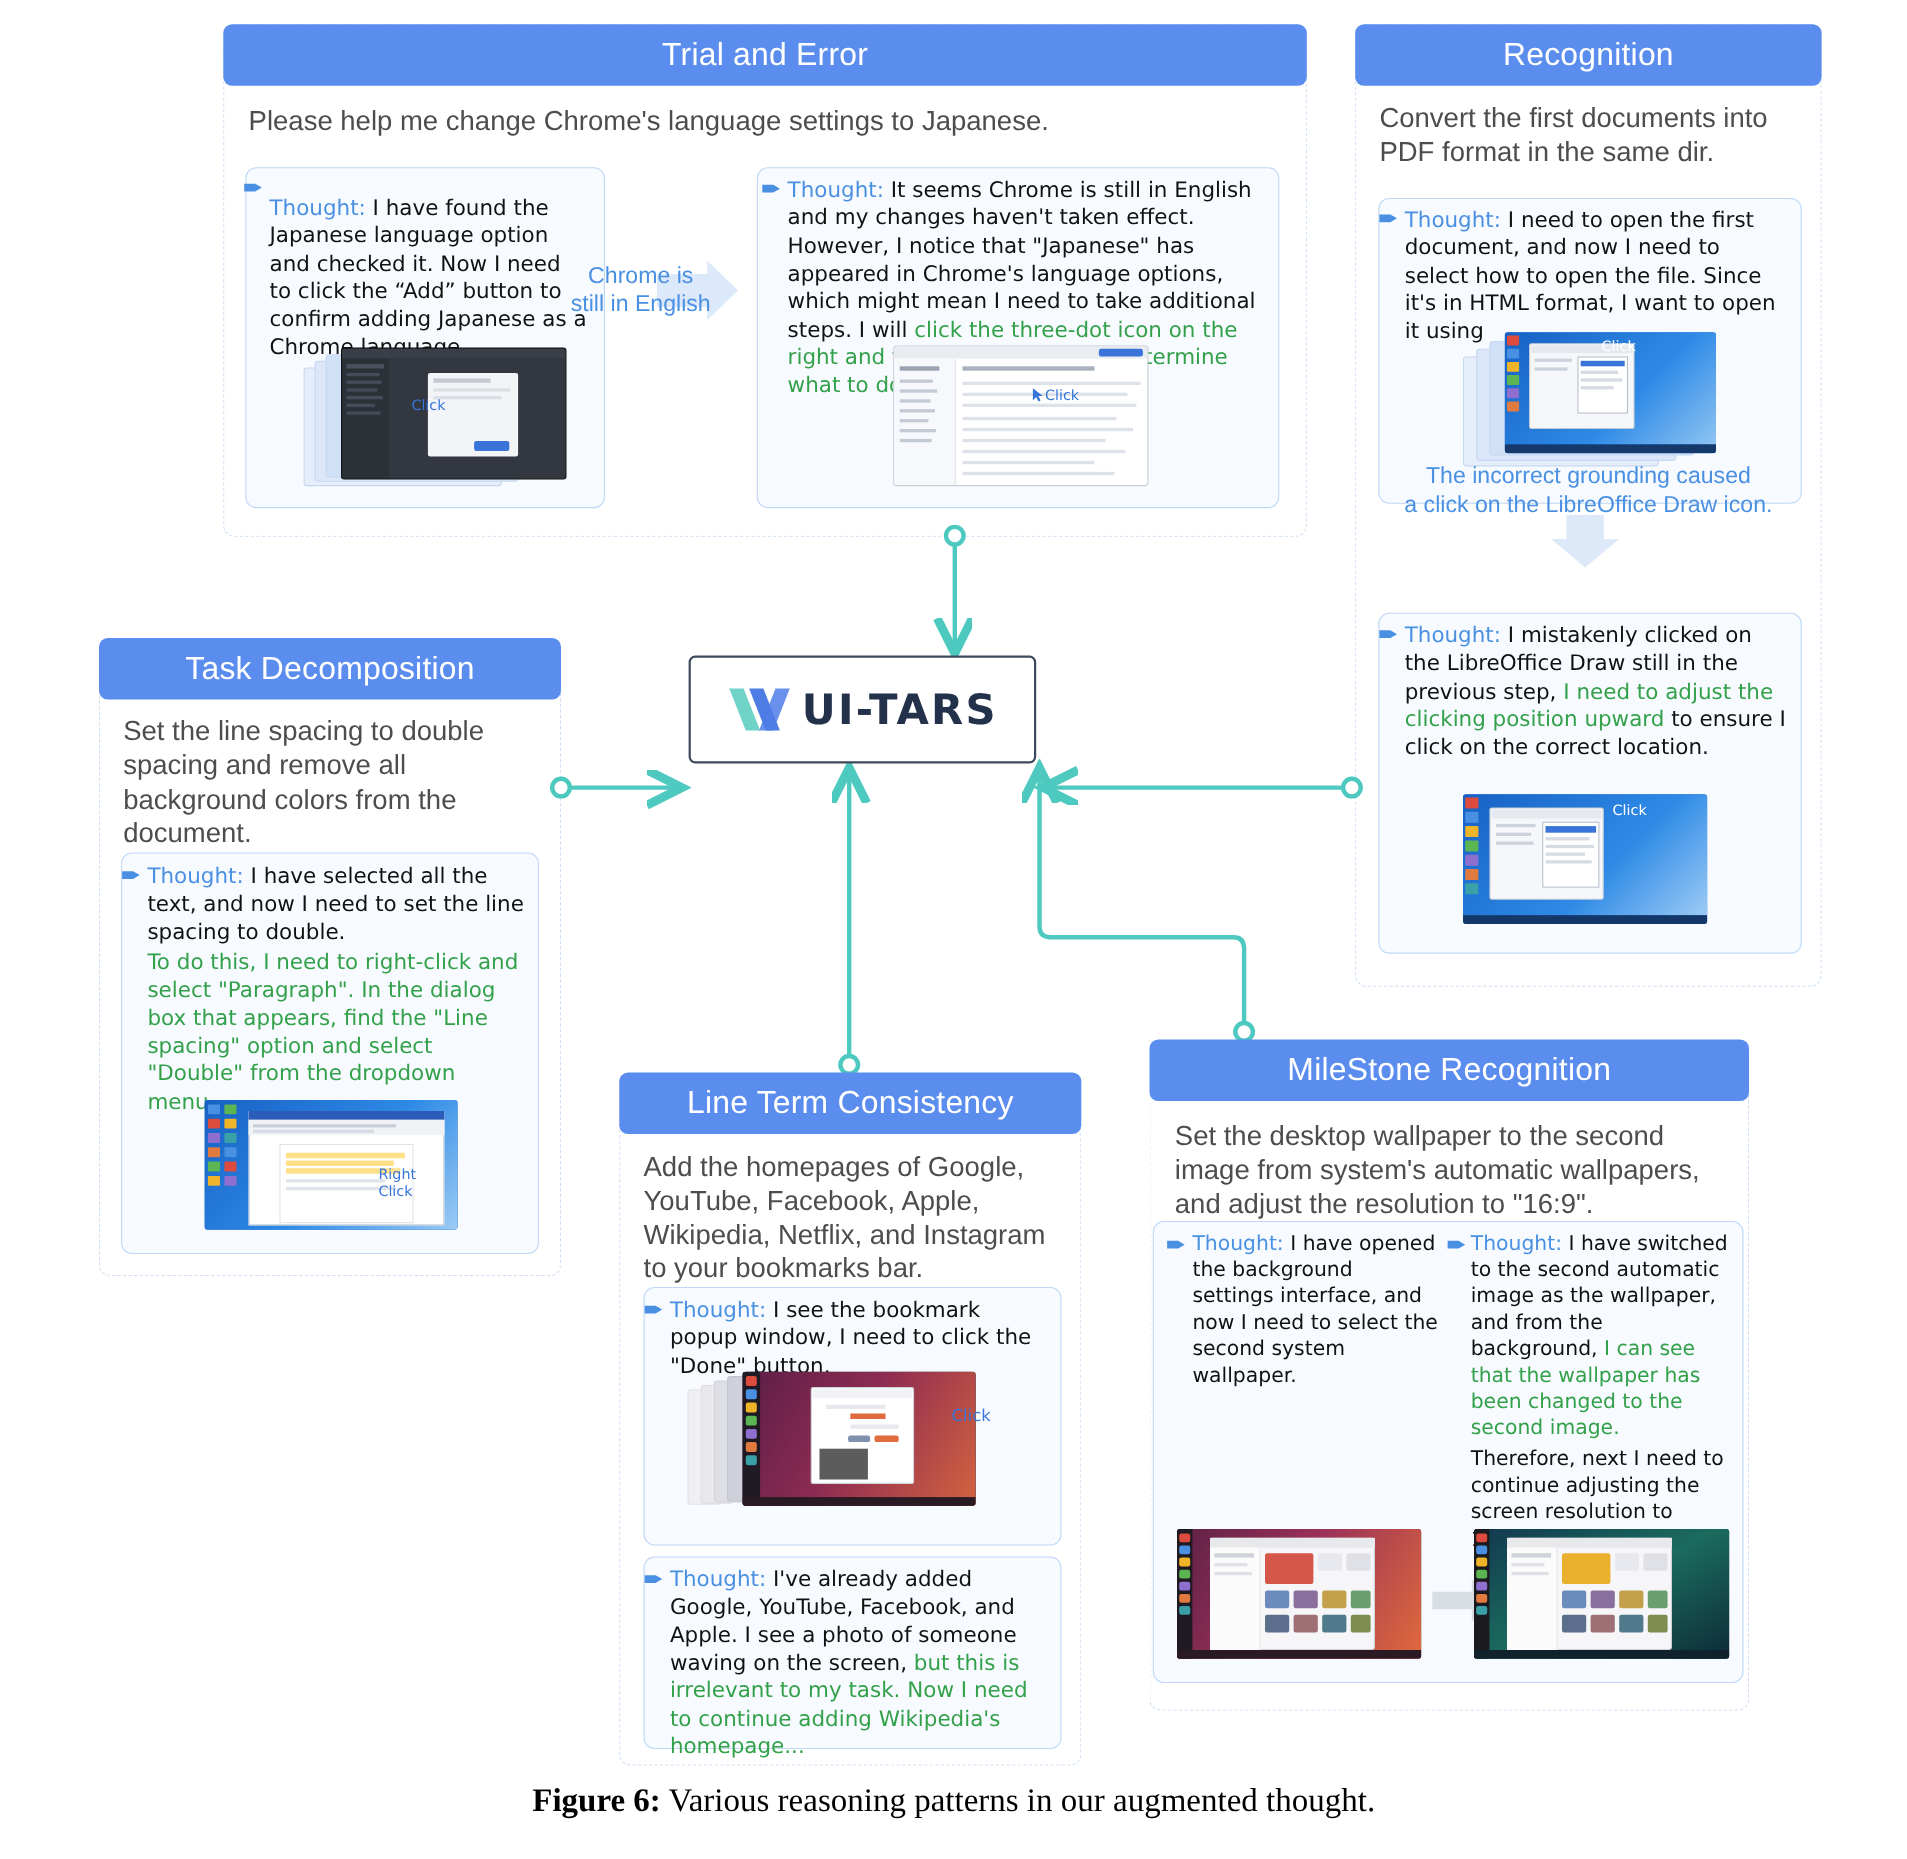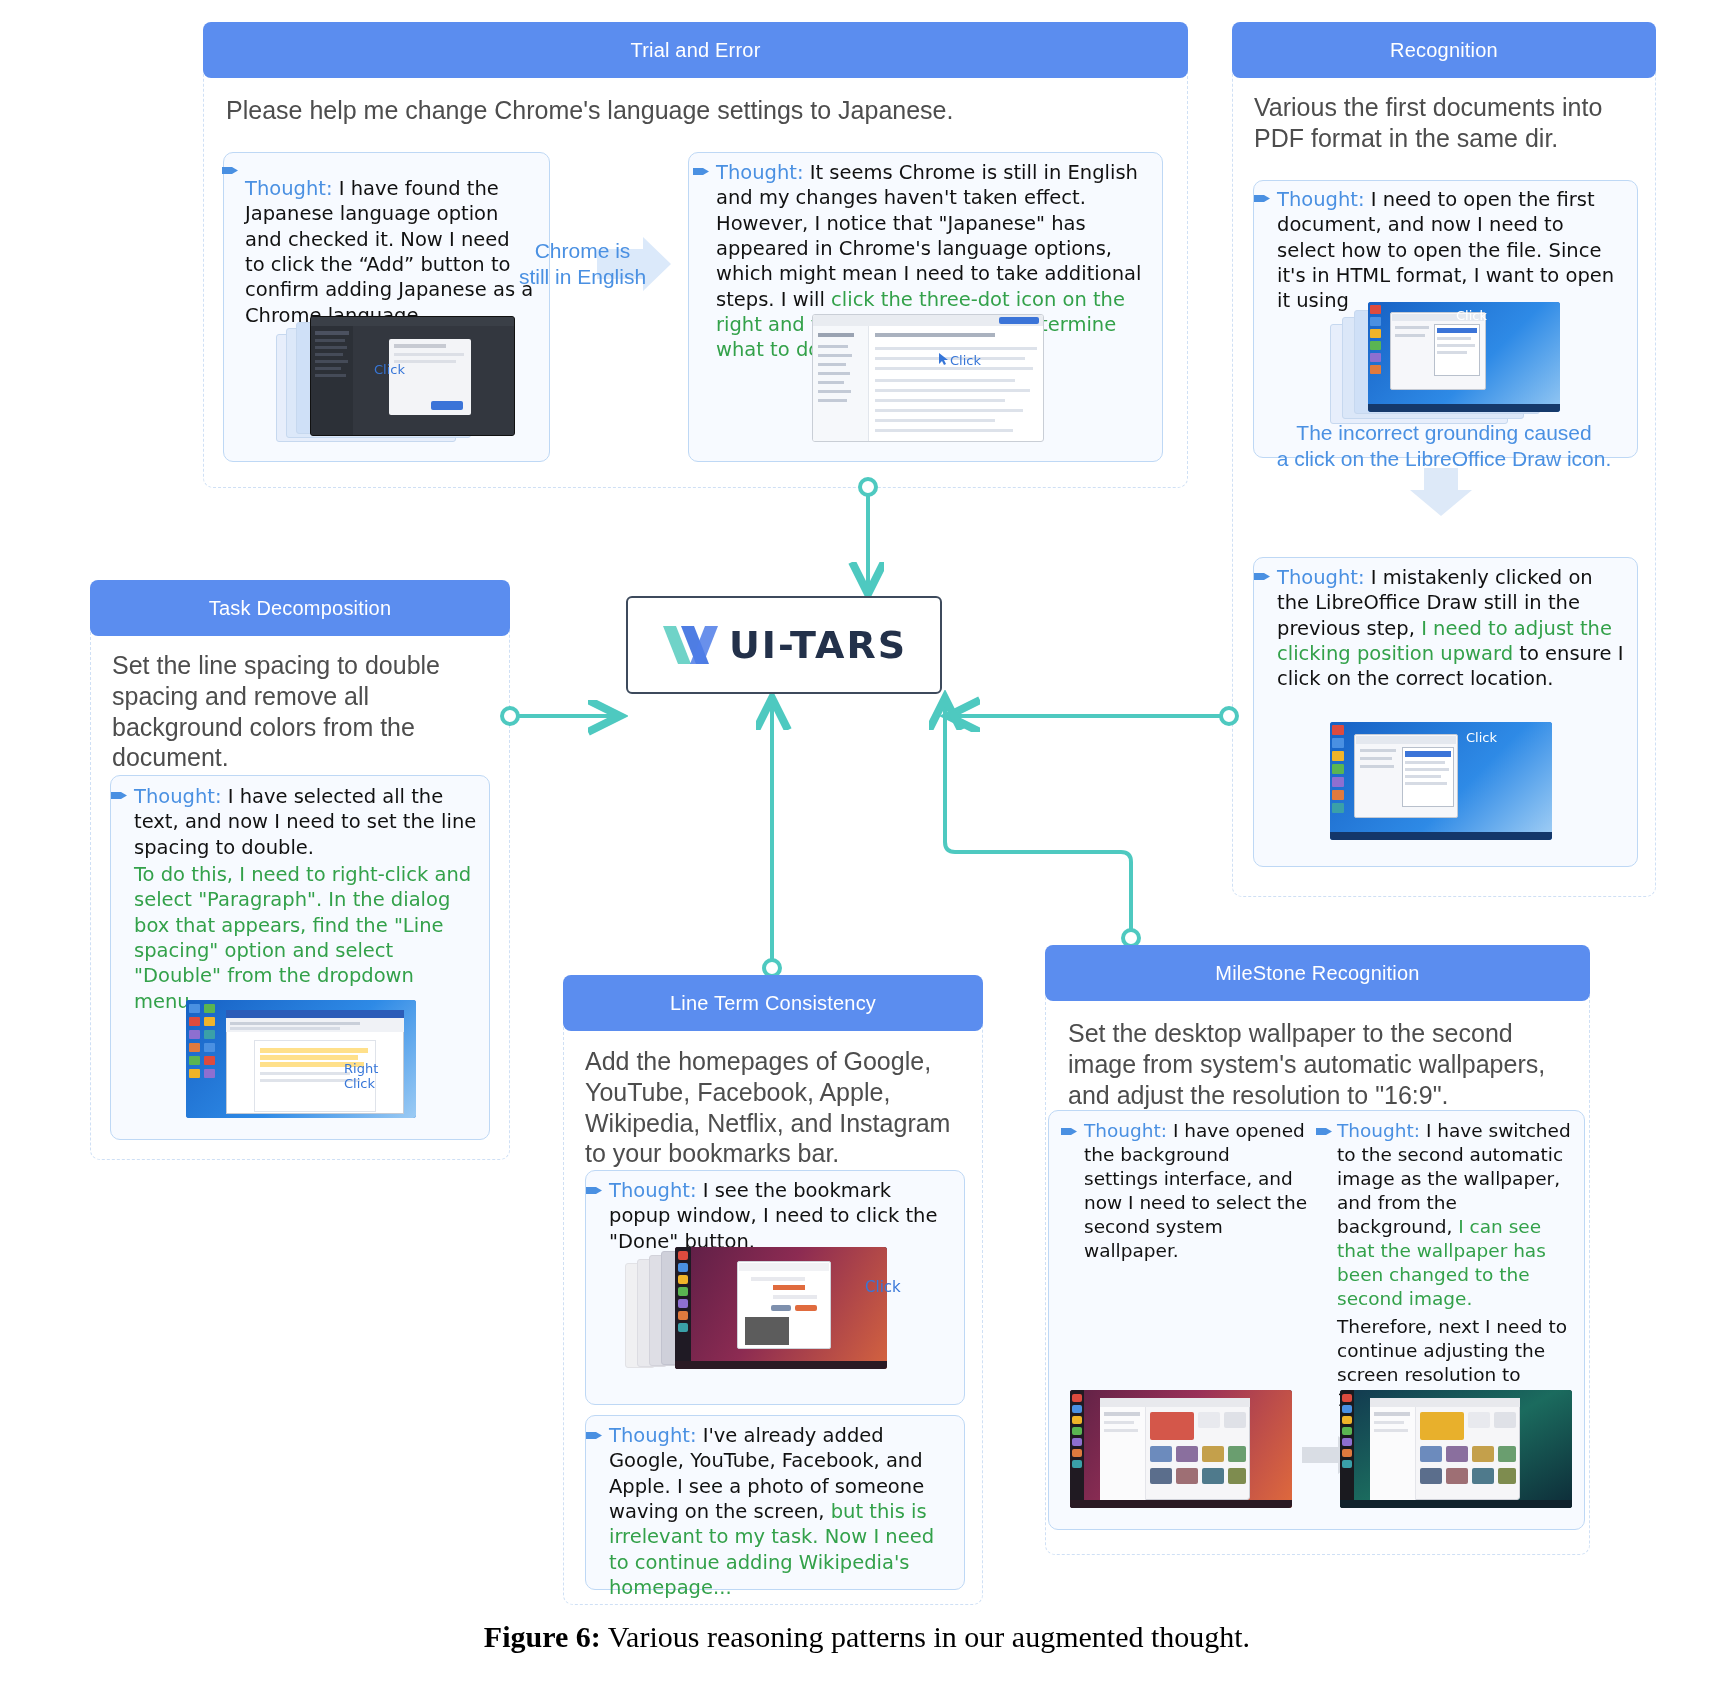--- a/index.html
+++ b/index.html
@@ -19,21 +19,21 @@
     border:1.5px dashed #cfe0f5;
     border-radius:10px;
     background:#ffffff;
   }
   .panel-header {
     position:absolute;
     background:#5b8def;
     border-radius:8px;
     color:#ffffff;
     display:flex; align-items:center; justify-content:center;
-    font-size:20px;
+    font-size:29px;
     letter-spacing:.2px;
     z-index:5;
   }
   .task-text {
     position:absolute;
     color:#4d4d4d;
     font-size:25px;
     line-height:1.23;
   }
 
@@ -233,21 +233,21 @@
     <div class="clicklabel dark" style="left:138px; top:41px;">Click</div>
     <svg style="position:absolute;left:126px;top:40px;width:12px;height:14px;" viewBox="0 0 12 14">
         <path d="M1,1 L1,12 L4,9 L6,13 L8,12 L6,8 L10,8 Z" fill="#3776d8"></path>
       </svg>
   </div>
 
   <div class="panel" style="left:1232px; top:22px; width:424px; height:875px;"></div>
   <div class="panel-header" style="left:1232px; top:22px; width:424px; height:56px;">
     <span>Recognition</span>
   </div>
-  <div class="task-text" style="left:1254px; top:92px; width:382px;">Various the first documents into PDF format in the same dir.</div>
+  <div class="task-text" style="left:1254px; top:92px; width:382px;">Convert the first documents into PDF format in the same dir.</div>
 
   <div class="thought" style="left:1253px; top:180px; width:385px; height:278px;"></div>
   <svg class="tag-icon" style="left:1253px; top:192px;" viewBox="0 0 19 13">
     <path d="M1,3 L11,3 L17,6.5 L11,10 L1,10 Z" fill="#4a90e2"></path>
   </svg>
   <div class="thought-body" style="left:1277px; top:187px; width:348px;">
     <span class="t-label">Thought:</span><span> I need to open the first document, and now I need to select how to open the file. Since it's in HTML format, I want to open it using</span>
   </div>
   <div class="shot" style="left:1330px; top:300px; width:230px; height:140px;">
     <div class="layer" style="left:0px; top:24px; width:178px; height:100px; background:#e7eefb;"></div>

